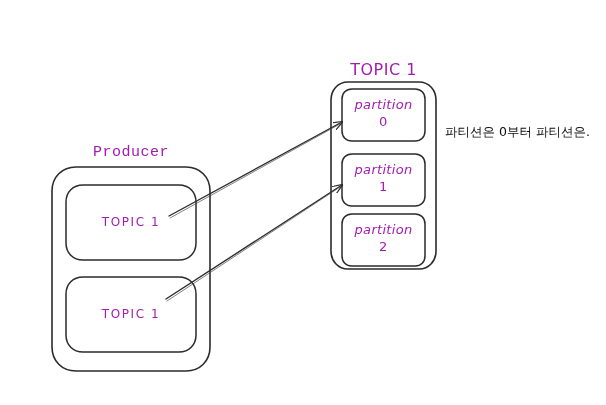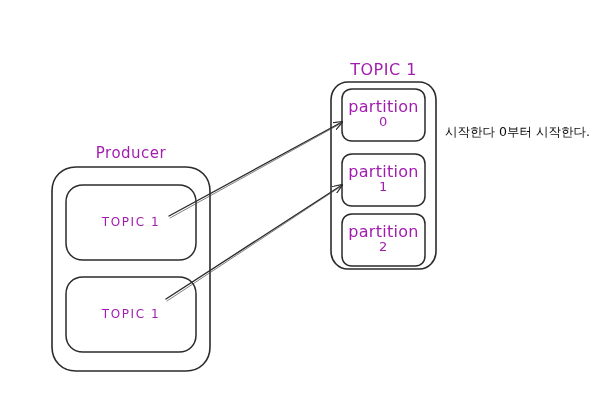--- a/index.html
+++ b/index.html
@@ -34,22 +34,23 @@
   }
   .title-producer {
     font-size: 15px;
     font-weight: 400;
   }
   .box-topic-text {
     font-size: 12px;
     letter-spacing: 1.6px;
   }
   .partition-word {
-    font-size: 16px;
+    font-size: 13px;
     letter-spacing: 0.3px;
+    font-style: italic;
   }
   .partition-num {
     font-size: 13px;
   }
   .note-ko {
     font-size: 12.5px;
     color: #0b0b0b;
     letter-spacing: 0px;
   }
   .center-txt {
@@ -152,30 +153,30 @@
   </g>
 
   <line x1="169" y1="216" x2="342" y2="122" stroke="#2b2b2b" stroke-width="1.4" stroke-linecap="round" marker-end="url(#arrowhead)"></line>
 
   <line x1="170" y1="218" x2="340" y2="124" stroke="#4a4a4a" stroke-width="0.7" stroke-linecap="round"></line>
 
   <line x1="166" y1="299" x2="342" y2="185" stroke="#2b2b2b" stroke-width="1.4" stroke-linecap="round" marker-end="url(#arrowhead)"></line>
   <line x1="167" y1="301" x2="340" y2="187" stroke="#4a4a4a" stroke-width="0.7" stroke-linecap="round"></line>
 </svg>
 
-<div class="hand-label title-producer center-txt" style="left:52px; top:144px; width:158px;">Producer</div>
+<div class="hand-label title-producer center-txt" style="left:52px; top:144px; width:158px;font-family:Liberation Mono, monospace;">Producer</div>
 
 <div class="hand-label box-topic-text center-txt" style="left:66px; top:215px; width:130px;">TOPIC 1</div>
 
 <div class="hand-label box-topic-text center-txt" style="left:66px; top:307px; width:130px;">TOPIC 1</div>
 
 <div class="hand-label title-topic center-txt" style="left:331px; top:60px; width:105px;">TOPIC 1</div>
 
 <div class="hand-label partition-word center-txt" style="left:342px; top:97px; width:83px;">partition</div>
 <div class="hand-label partition-num center-txt" style="left:342px; top:114px; width:83px;">0</div>
 
 <div class="hand-label partition-word center-txt" style="left:342px; top:162px; width:83px;">partition</div>
 <div class="hand-label partition-num center-txt" style="left:342px; top:179px; width:83px;">1</div>
 
 <div class="hand-label partition-word center-txt" style="left:342px; top:222px; width:83px;">partition</div>
 <div class="hand-label partition-num center-txt" style="left:342px; top:239px; width:83px;">2</div>
 
-<div class="hand-label note-ko" style="left:445px; top:124px;">시작한다 0부터 시작한다.</div>
+<div class="hand-label note-ko" style="left:445px; top:124px;">파티션은 0부터 파티션은.</div>
 
 </body></html>

